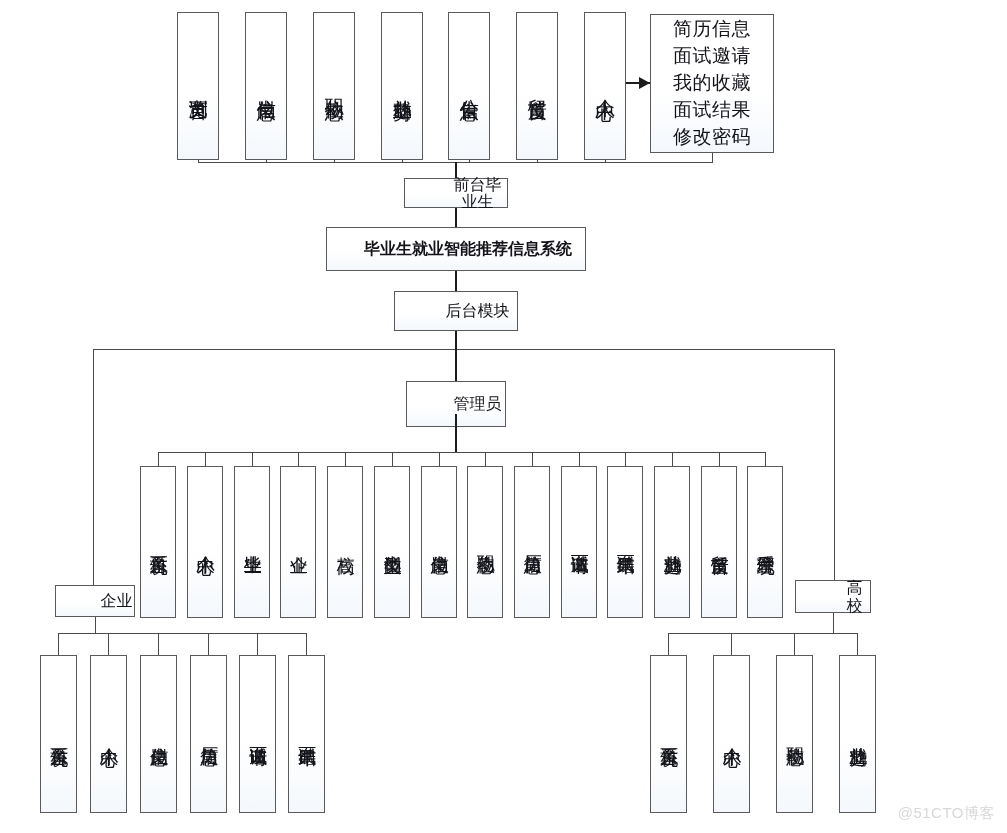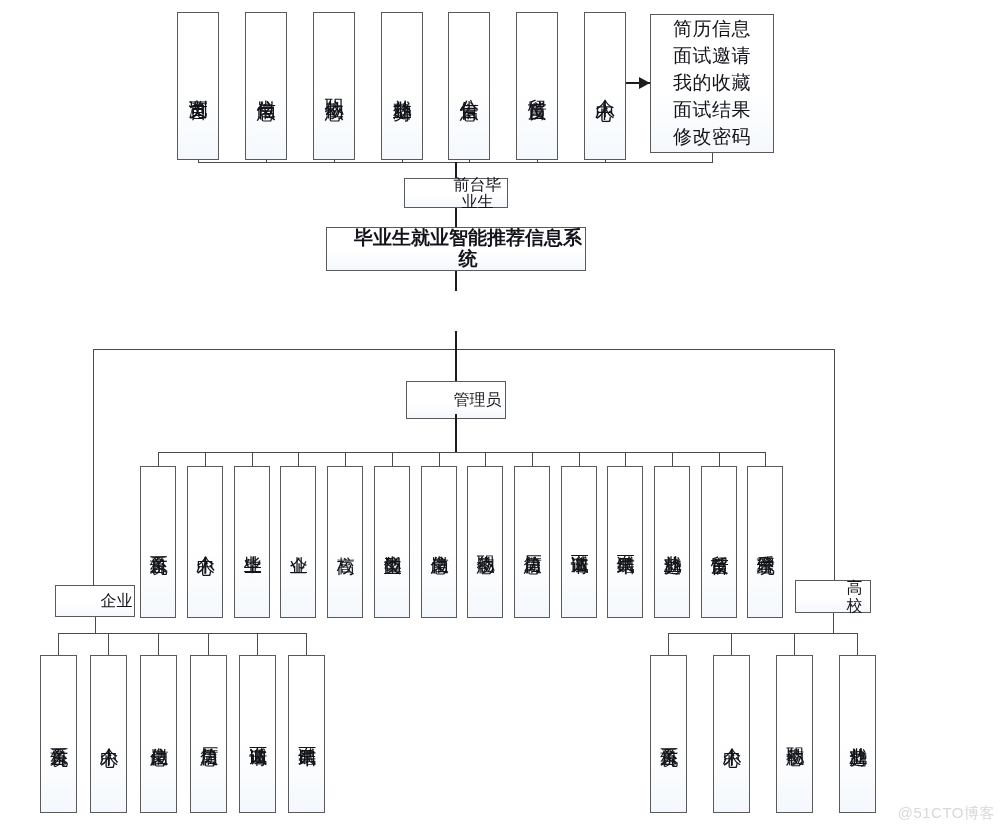--- a/index.html
+++ b/index.html
@@ -44,21 +44,21 @@
     writing-mode: vertical-rl;
     text-orientation: upright;
     font-size: 19px;
     letter-spacing: 1px;
   }
   .node.horiz {
     font-size: 16px;
     padding-left: 43px;
   }
   .node.big {
-    font-size: 19px;
+    font-size: 16px;
     font-weight: bold;
     padding-left: 24px;
   }
   .node.multi {
     font-size: 19px;
     line-height: 1.42;
     white-space: pre-line;
     letter-spacing: 0.5px;
   }
   .node.small-vert {
@@ -124,30 +124,31 @@
   <div class="ln thick v" style="left:455px; top:162px; height:16px;"></div>
 
   <div class="node horiz" style="left:404px; top:178px; width:104px; height:30px;">前台毕业生</div>
 
   <div class="ln thick v" style="left:455px; top:208px; height:19px;"></div>
 
   <div class="node big" style="left:326px; top:227px; width:260px; height:44px;">毕业生就业智能推荐信息系统</div>
 
   <div class="ln thick v" style="left:455px; top:271px; height:20px;"></div>
 
+  <div class="node horiz" style="left:394px; top:291px; width:124px; height:40px;">后台模块</div>
 
   <div class="ln thick v" style="left:455px; top:331px; height:18px;"></div>
 
   <div class="ln h" style="left:93px; top:349px; width:742px;"></div>
   <div class="ln v" style="left:93px; top:349px; height:237px;"></div>
   <div class="ln v" style="left:834px; top:349px; height:237px;"></div>
 
   <div class="ln thick v" style="left:455px; top:349px; height:32px;"></div>
 
-  <div class="node horiz" style="left:406px; top:381px; width:100px; height:38px;">管理员</div>
+  <div class="node horiz" style="left:406px; top:381px; width:100px; height:46px;">管理员</div>
 
   <div class="ln thick v" style="left:455px; top:414px; height:38px;"></div>
 
   <div class="ln h" style="left:158px; top:452px; width:608px;"></div>
 
   <div class="ln v" style="left:158px; top:452px; height:14px;"></div>
   <div class="ln v" style="left:205px; top:452px; height:14px;"></div>
   <div class="ln v" style="left:252px; top:452px; height:14px;"></div>
   <div class="ln v" style="left:298px; top:452px; height:14px;"></div>
   <div class="ln v" style="left:345px; top:452px; height:14px;"></div>

